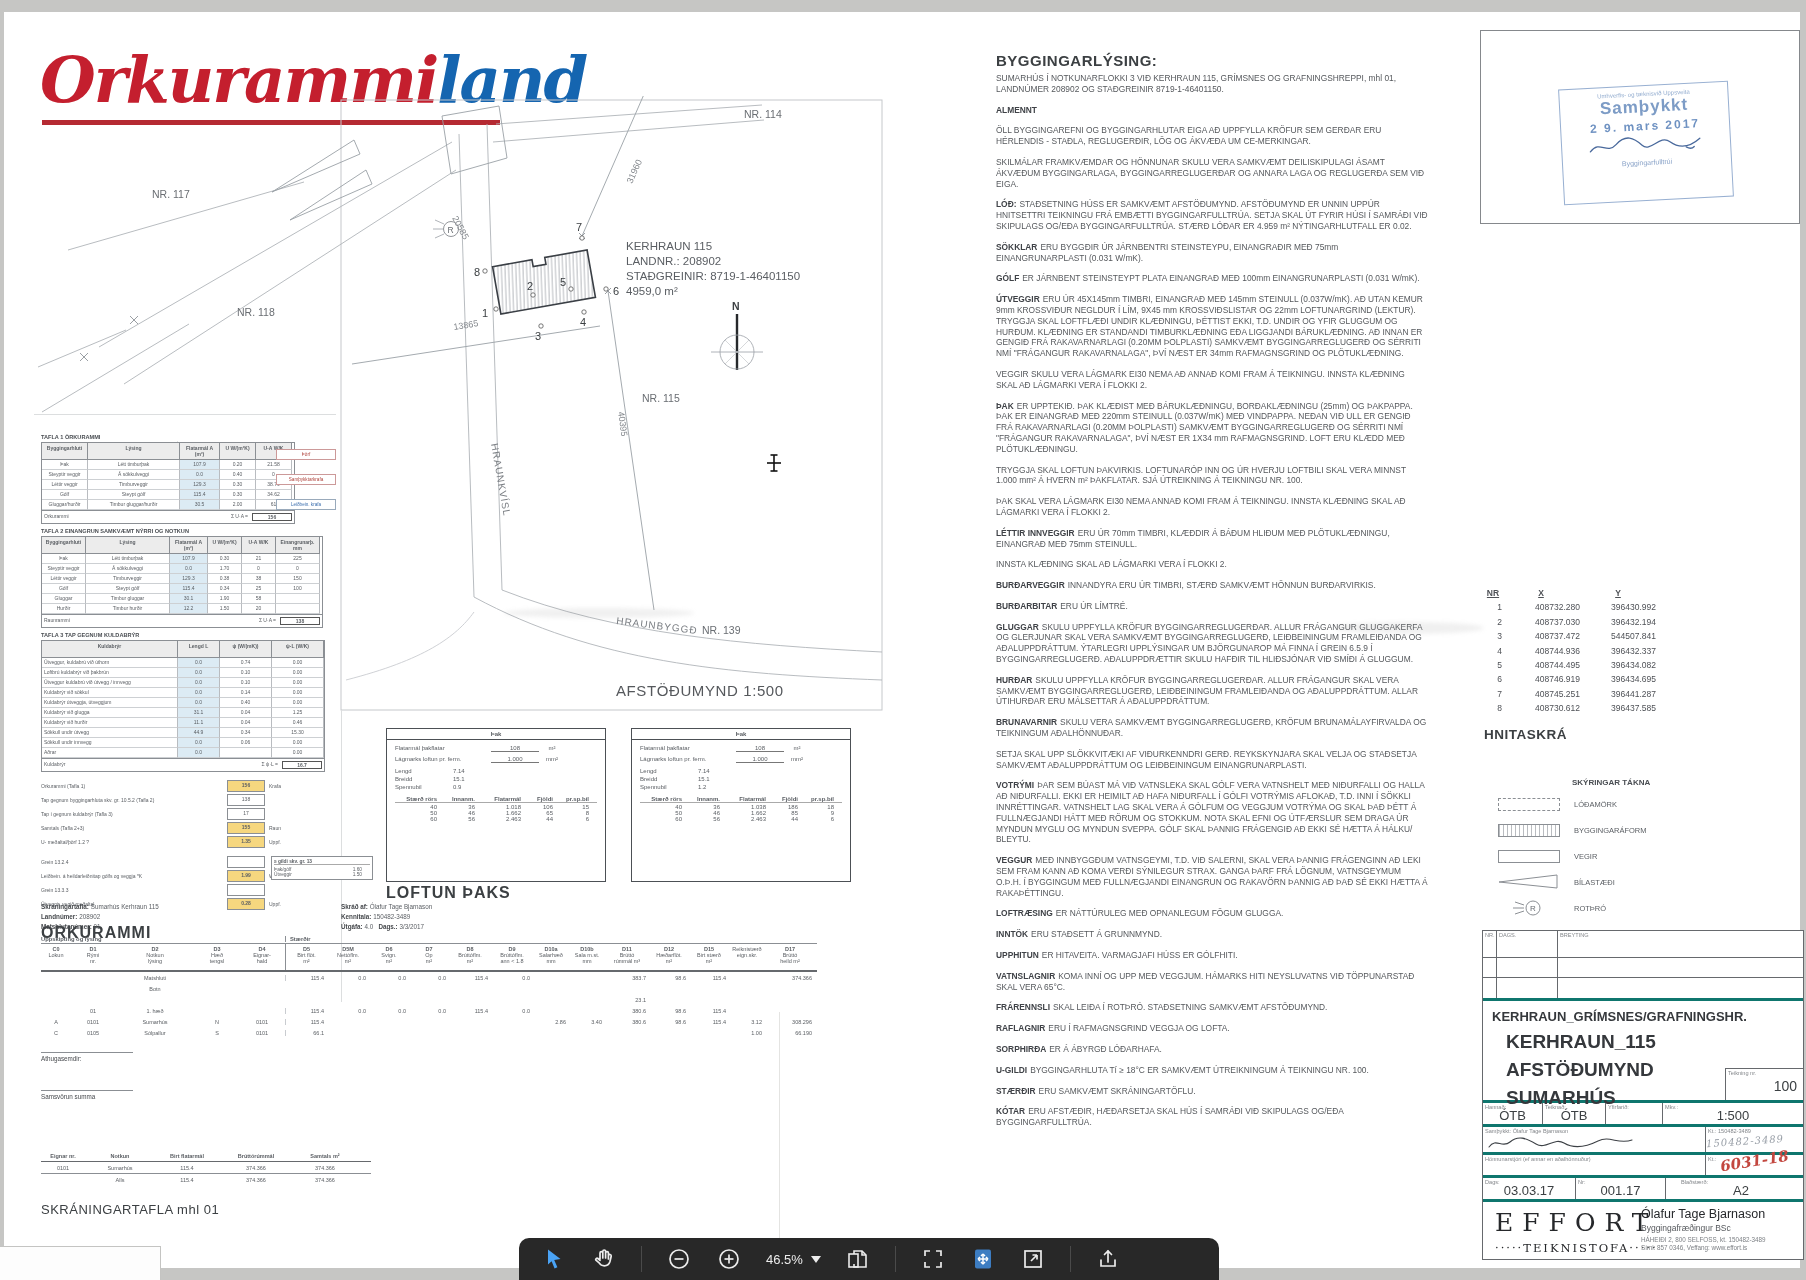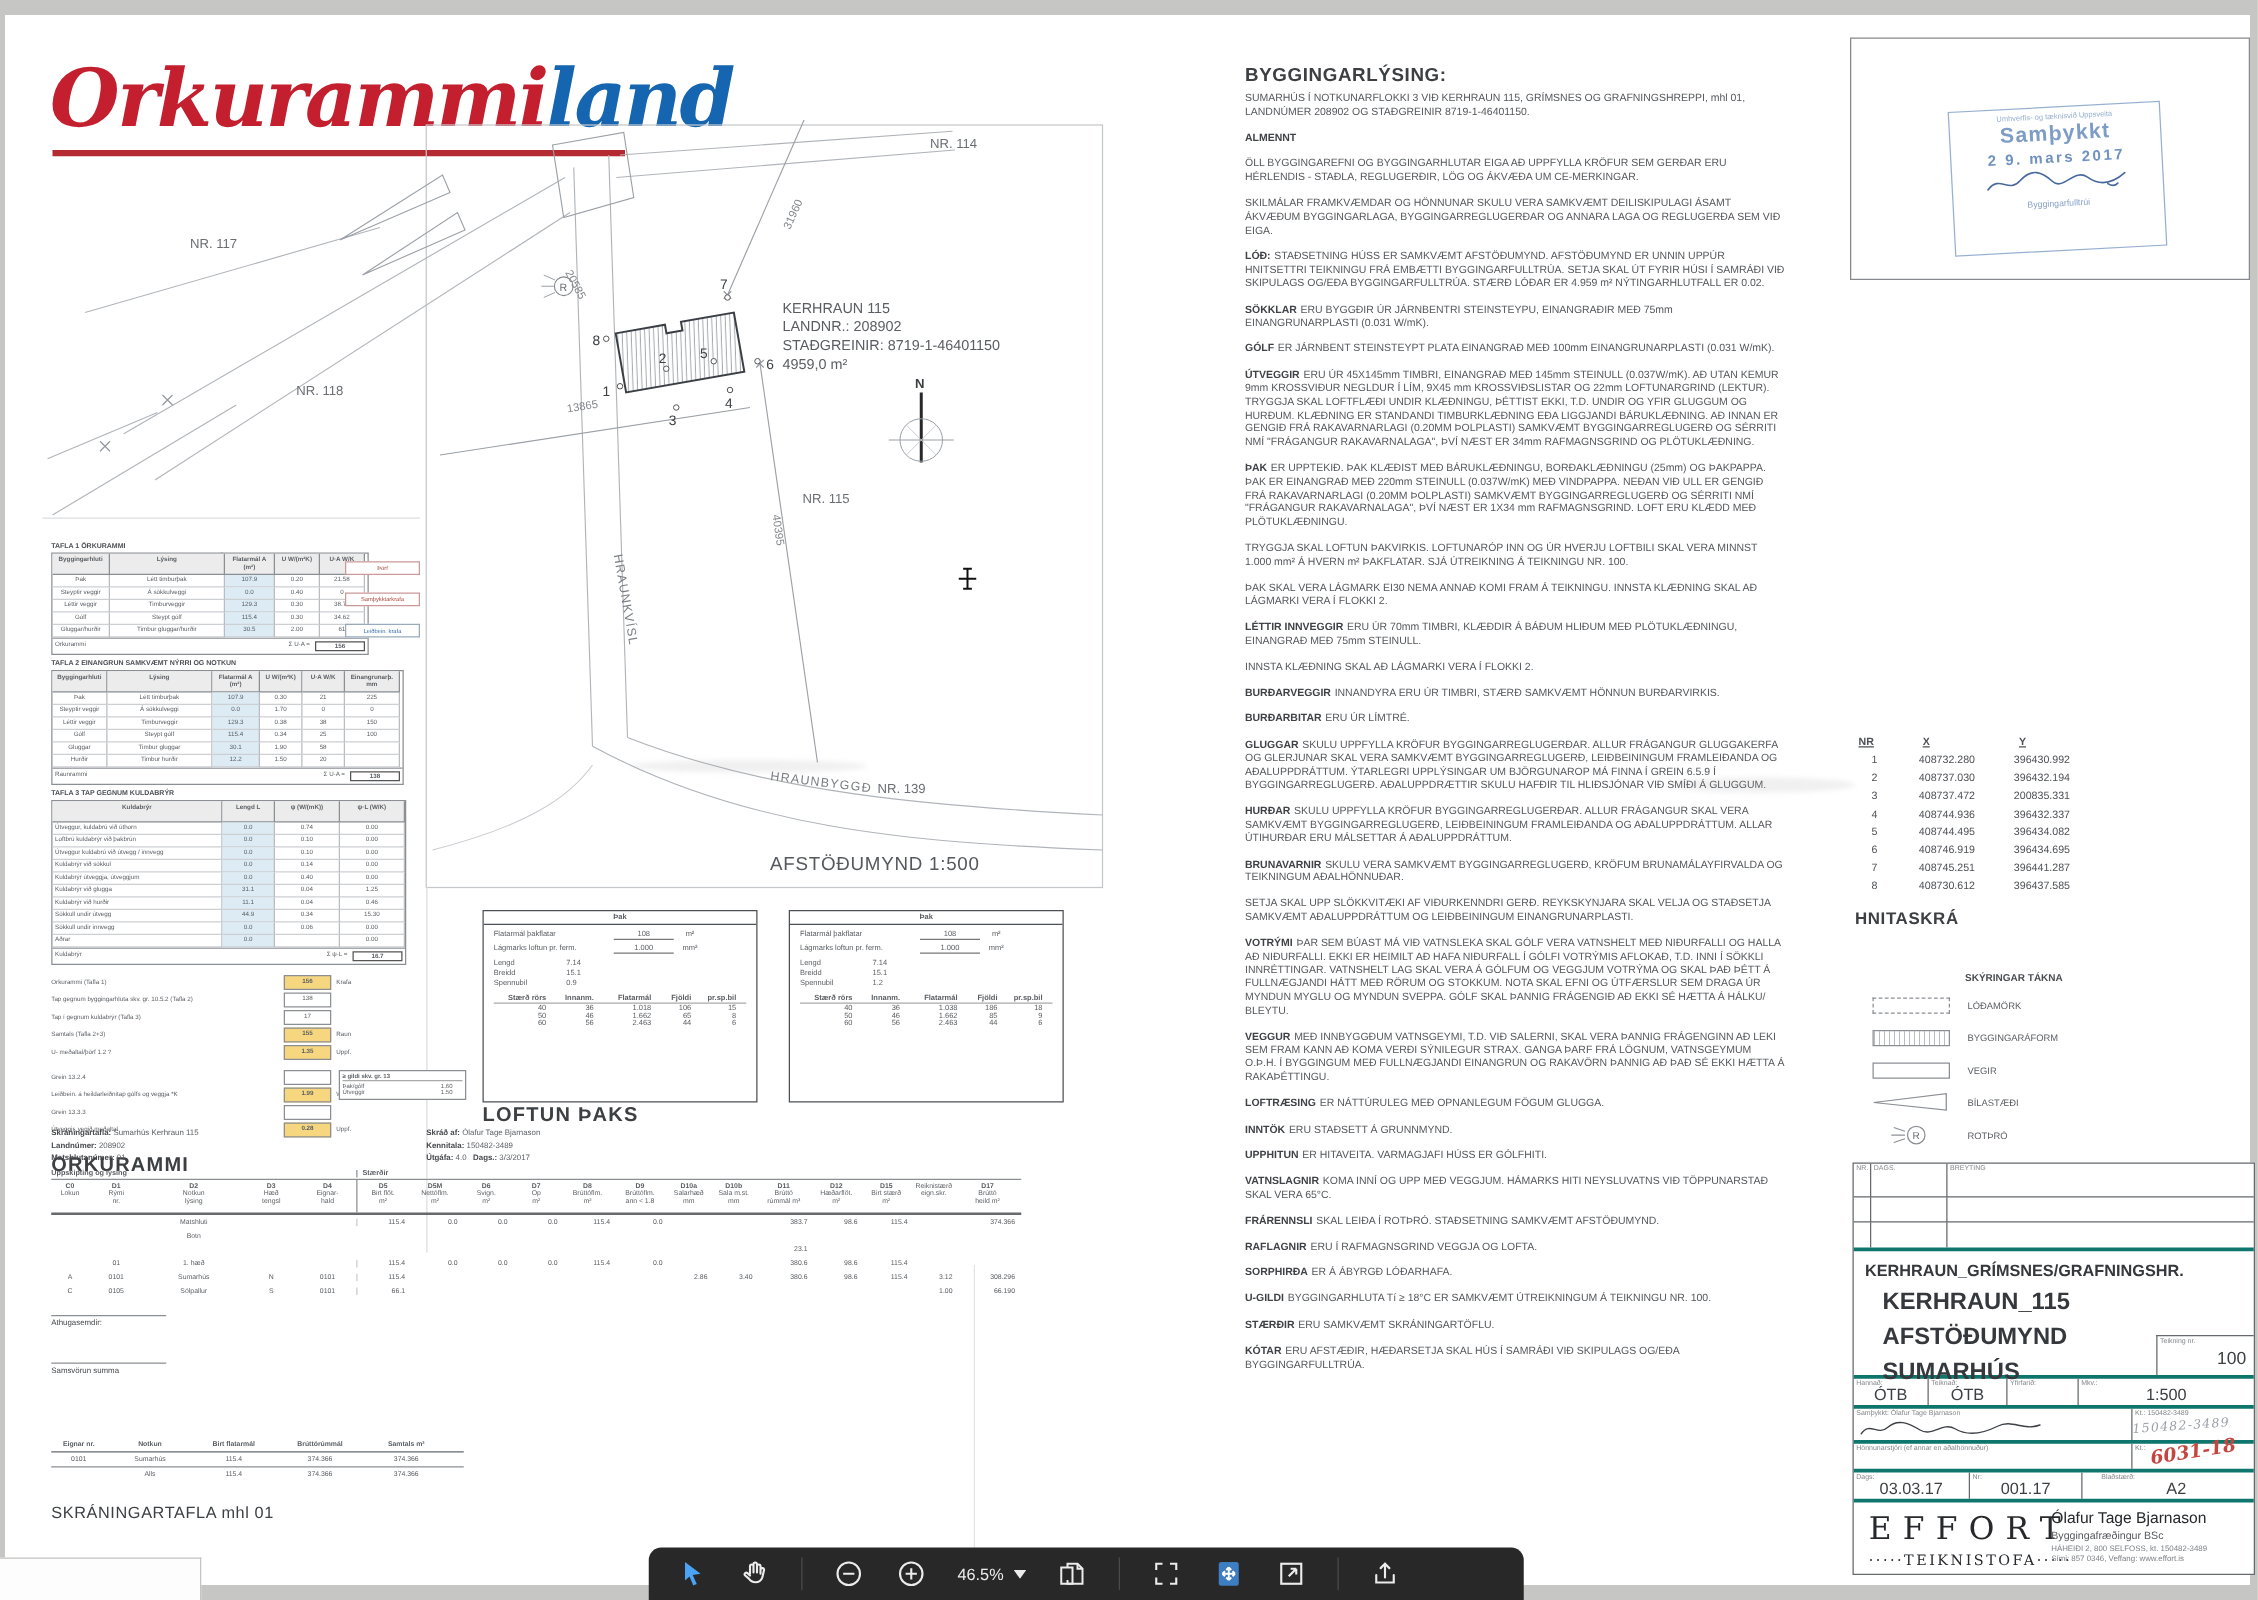--- a/index.html
+++ b/index.html
@@ -683,20 +683,21 @@
       <div>
 
       <p><b class="lead"></b><span>SUMARHÚS Í NOTKUNARFLOKKI 3 VIÐ KERHRAUN 115, GRÍMSNES OG GRAFNINGSHREPPI, mhl 01, LANDNÚMER 208902 OG STAÐGREINIR 8719-1-46401150.</span></p>
           <p><b class="lead">ALMENNT</b><span></span></p>
           <p><b class="lead"></b><span>ÖLL BYGGINGAREFNI OG BYGGINGARHLUTAR EIGA AÐ UPPFYLLA KRÖFUR SEM GERÐAR ERU HÉRLENDIS - STAÐLA, REGLUGERÐIR, LÖG OG ÁKVÆÐA UM CE-MERKINGAR.</span></p>
           <p><b class="lead"></b><span>SKILMÁLAR FRAMKVÆMDAR OG HÖNNUNAR SKULU VERA SAMKVÆMT DEILISKIPULAGI ÁSAMT ÁKVÆÐUM BYGGINGARLAGA, BYGGINGARREGLUGERÐAR OG ANNARA LAGA OG REGLUGERÐA SEM VIÐ EIGA.</span></p>
           <p><b class="lead">LÓÐ:</b><span>STAÐSETNING HÚSS ER SAMKVÆMT AFSTÖÐUMYND. AFSTÖÐUMYND ER UNNIN UPPÚR HNITSETTRI TEIKNINGU FRÁ EMBÆTTI BYGGINGARFULLTRÚA. SETJA SKAL ÚT FYRIR HÚSI Í SAMRÁÐI VIÐ SKIPULAGS OG/EÐA BYGGINGARFULLTRÚA. STÆRÐ LÓÐAR ER 4.959 m² NÝTINGARHLUTFALL ER 0.02.</span></p>
           <p><b class="lead">SÖKKLAR</b><span>ERU BYGGÐIR ÚR JÁRNBENTRI STEINSTEYPU, EINANGRAÐIR MEÐ 75mm EINANGRUNARPLASTI (0.031 W/mK).</span></p>
           <p><b class="lead">GÓLF</b><span>ER JÁRNBENT STEINSTEYPT PLATA EINANGRAÐ MEÐ 100mm EINANGRUNARPLASTI (0.031 W/mK).</span></p>
           <p><b class="lead">ÚTVEGGIR</b><span>ERU ÚR 45X145mm TIMBRI, EINANGRAÐ MEÐ 145mm STEINULL (0.037W/mK). AÐ UTAN KEMUR 9mm KROSSVIÐUR NEGLDUR Í LÍM, 9X45 mm KROSSVIÐSLISTAR OG 22mm LOFTUNARGRIND (LEKTUR). TRYGGJA SKAL LOFTFLÆÐI UNDIR KLÆÐNINGU, ÞÉTTIST EKKI, T.D. UNDIR OG YFIR GLUGGUM OG HURÐUM. KLÆÐNING ER STANDANDI TIMBURKLÆÐNING EÐA LIGGJANDI BÁRUKLÆÐNING. AÐ INNAN ER GENGIÐ FRÁ RAKAVARNARLAGI (0.20MM ÞOLPLASTI) SAMKVÆMT BYGGINGARREGLUGERÐ OG SÉRRITI NMÍ "FRÁGANGUR RAKAVARNALAGA", ÞVÍ NÆST ER 34mm RAFMAGNSGRIND OG PLÖTUKLÆÐNING.</span></p>
+          <p><b class="lead"></b><span>VEGGIR SKULU VERA LÁGMARK EI30 NEMA AÐ ANNAÐ KOMI FRAM Á TEIKNINGU. INNSTA KLÆÐNING SKAL AÐ LÁGMARKI VERA Í FLOKKI 2.</span></p>
           <p><b class="lead">ÞAK</b><span>ER UPPTEKIÐ. ÞAK KLÆÐIST MEÐ BÁRUKLÆÐNINGU, BORÐAKLÆÐNINGU (25mm) OG ÞAKPAPPA. ÞAK ER EINANGRAÐ MEÐ 220mm STEINULL (0.037W/mK) MEÐ VINDPAPPA. NEÐAN VIÐ ULL ER GENGIÐ FRÁ RAKAVARNARLAGI (0.20MM ÞOLPLASTI) SAMKVÆMT BYGGINGARREGLUGERÐ OG SÉRRITI NMÍ "FRÁGANGUR RAKAVARNALAGA", ÞVÍ NÆST ER 1X34 mm RAFMAGNSGRIND. LOFT ERU KLÆDD MEÐ PLÖTUKLÆÐNINGU.</span></p>
           <p><b class="lead"></b><span>TRYGGJA SKAL LOFTUN ÞAKVIRKIS. LOFTUNARÓP INN OG ÚR HVERJU LOFTBILI SKAL VERA MINNST 1.000 mm² Á HVERN m² ÞAKFLATAR. SJÁ ÚTREIKNING Á TEIKNINGU NR. 100.</span></p>
           <p><b class="lead"></b><span>ÞAK SKAL VERA LÁGMARK EI30 NEMA ANNAÐ KOMI FRAM Á TEIKNINGU. INNSTA KLÆÐNING SKAL AÐ LÁGMARKI VERA Í FLOKKI 2.</span></p>
           <p><b class="lead">LÉTTIR INNVEGGIR</b><span>ERU ÚR 70mm TIMBRI, KLÆÐDIR Á BÁÐUM HLIÐUM MEÐ PLÖTUKLÆÐNINGU, EINANGRAÐ MEÐ 75mm STEINULL.</span></p>
           <p><b class="lead"></b><span>INNSTA KLÆÐNING SKAL AÐ LÁGMARKI VERA Í FLOKKI 2.</span></p>
           <p><b class="lead">BURÐARVEGGIR</b><span>INNANDYRA ERU ÚR TIMBRI, STÆRÐ SAMKVÆMT HÖNNUN BURÐARVIRKIS.</span></p>
           <p><b class="lead">BURÐARBITAR</b><span>ERU ÚR LÍMTRÉ.</span></p>
           <p><b class="lead">GLUGGAR</b><span>SKULU UPPFYLLA KRÖFUR BYGGINGARREGLUGERÐAR. ALLUR FRÁGANGUR GLUGGAKERFA OG GLERJUNAR SKAL VERA SAMKVÆMT BYGGINGARREGLUGERÐ, LEIÐBEININGUM FRAMLEIÐANDA OG AÐALUPPDRÁTTUM. ÝTARLEGRI UPPLÝSINGAR UM BJÖRGUNAROP MÁ FINNA Í GREIN 6.5.9 Í BYGGINGARREGLUGERÐ. AÐALUPPDRÆTTIR SKULU HAFÐIR TIL HLIÐSJÓNAR VIÐ SMÍÐI Á GLUGGUM.</span></p>
           <p><b class="lead">HURÐAR</b><span>SKULU UPPFYLLA KRÖFUR BYGGINGARREGLUGERÐAR. ALLUR FRÁGANGUR SKAL VERA SAMKVÆMT BYGGINGARREGLUGERÐ, LEIÐBEININGUM FRAMLEIÐANDA OG AÐALUPPDRÁTTUM. ALLAR ÚTIHURÐAR ERU MÁLSETTAR Á AÐALUPPDRÁTTUM.</span></p>
           <p><b class="lead">BRUNAVARNIR</b><span>SKULU VERA SAMKVÆMT BYGGINGARREGLUGERÐ, KRÖFUM BRUNAMÁLAYFIRVALDA OG TEIKNINGUM AÐALHÖNNUÐAR.</span></p>
@@ -742,21 +743,21 @@
             <span>396430.992</span>
           </div>
           <div class="hn-row">
             <span>2</span>
             <span>408737.030</span>
             <span>396432.194</span>
           </div>
           <div class="hn-row">
             <span>3</span>
             <span>408737.472</span>
-            <span>200835.331</span>
+            <span>544507.841</span>
           </div>
           <div class="hn-row">
             <span>4</span>
             <span>408744.936</span>
             <span>396432.337</span>
           </div>
           <div class="hn-row">
             <span>5</span>
             <span>408744.495</span>
             <span>396434.082</span>

